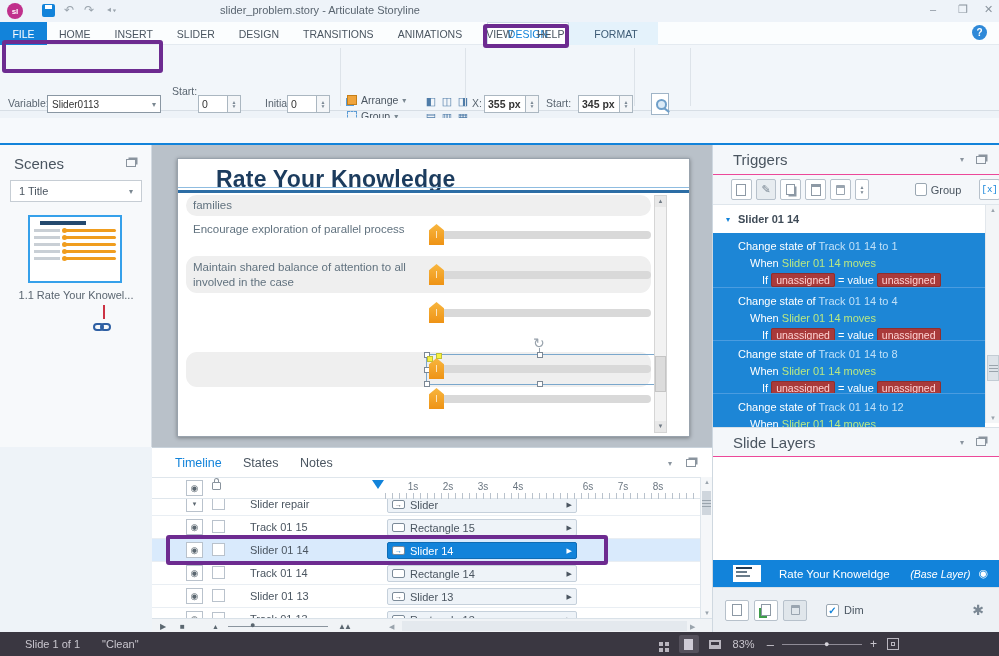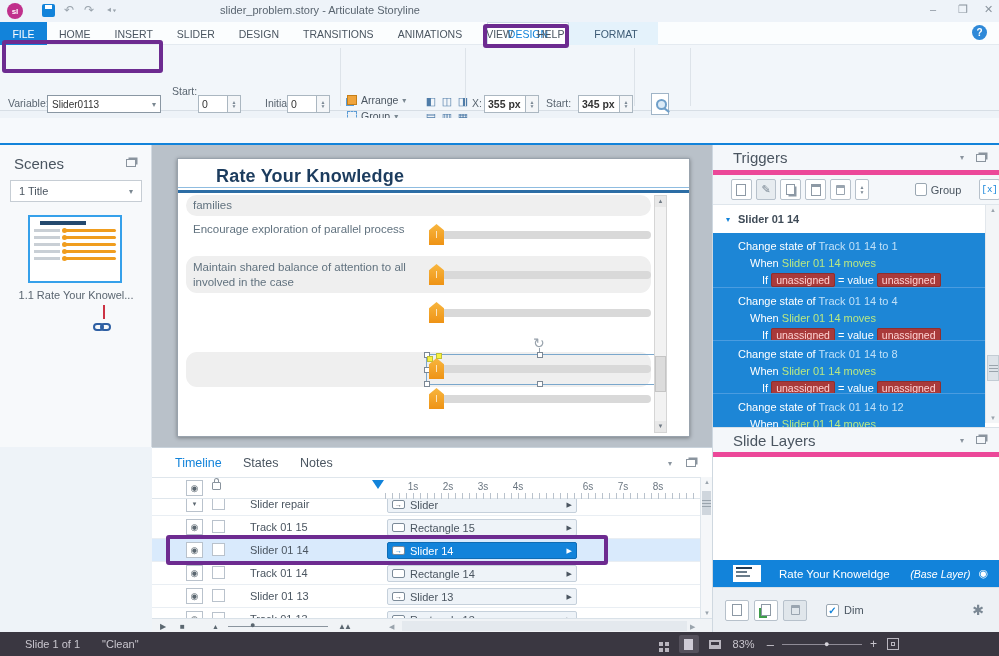--- a/index.html
+++ b/index.html
@@ -64,37 +64,37 @@
   .throw { display:flex; align-items:center; gap:3px; margin-top:4px; }
   .thtxt { width:26px; height:3px; background:#c9cfd5; }
   .thbar { flex:1; height:3px; background:#f09d1e; border-radius:2px; position:relative; }
   .thbar::before { content:''; position:absolute; left:-1px; top:-1px; width:5px; height:5px; background:#f09d1e; border-radius:50%; }
   .redline { left:103px; top:160px; width:2px; height:14px; background:#cc3344; }
   .ring { width:11px; height:8px; border:2px solid #2e5fa3; border-radius:4px; display:inline-block; }
 
   
   .canvas { left:152px; top:145px; width:560px; height:302px; background:#b9c1c9; }
   .slide { left:25px; top:13px; width:513px; height:279px; background:#fff; border:1px solid #99a3ad; box-shadow:0 1px 4px rgba(0,0,0,.35); overflow:hidden; }
-  .stitle { left:38px; top:7px; font-size:18px; font-weight:bold; color:#1c3c5e; letter-spacing:.2px; }
+  .stitle { left:38px; top:7px; font-size:23px; font-weight:bold; color:#1c3c5e; letter-spacing:.2px; }
   .srule { left:0; top:28px; width:513px; height:6px; border-top:1px solid #8fbce0; border-bottom:3px solid #2c6da5; }
   .stripe { position:absolute; left:8px; width:465px; background:#efefef; border-radius:11px; }
   .stext { position:absolute; left:15px; width:232px; color:#61727f; font-size:11.5px; line-height:1.28; }
   .track { position:absolute; height:8px; background:#d9d9d9; border-radius:4px; }
   .sthumb { position:absolute; width:15px; height:21px; background:linear-gradient(#f8b63f,#ee9315); clip-path:polygon(50% 0,100% 30%,100% 100%,0 100%,0 30%); }
   .sthumb::after { content:''; position:absolute; left:7px; top:7px; width:1px; height:7px; background:rgba(255,255,255,.7); }
   .selbox { position:absolute; border:1px solid #7aa7cc; }
   .handle { position:absolute; width:6px; height:6px; background:#fff; border:1px solid #7b8794; }
   .yhandle { position:absolute; width:6px; height:6px; background:#f5f241; border:1px solid #c2bf35; }
   .sscroll { position:absolute; left:476px; top:36px; width:13px; height:238px; background:#f2f2f2; border:1px solid #d5d5d5; }
   .sarr { position:absolute; left:0; width:11px; height:11px; background:#e8e8e8; color:#707a84; font-size:6px; text-align:center; line-height:11px; }
   .sthumb2 { position:absolute; left:0; top:160px; width:11px; height:36px; background:#dcdcdc; border:1px solid #c5c5c5; }
 
   
   .rpanel { left:712px; top:145px; width:287px; height:487px; background:#fff; border-left:1px solid #cfd8e0; }
-  .phead { position:absolute; left:0; width:287px; background:#f4f7fa; border-bottom:5px solid #ec4899; display:flex; align-items:center; }
+  .phead { position:absolute; left:0; width:287px; background:#f4f7fa; border-bottom:1px solid #ec4899; display:flex; align-items:center; }
   .tbtn { width:24px; height:21px; border:1px solid #b7c1cb; border-radius:2px; background:#fff; display:flex; align-items:center; justify-content:center; }
   .ipage { width:10px; height:12px; background:#fff; border:1px solid #8d99a5; }
   .icopy { width:9px; height:11px; background:#fff; border:1px solid #8d99a5; box-shadow:2px 2px 0 -0.5px #8d99a5; }
   .itrash { width:9px; height:10px; border:1px solid #9aa5b0; border-top:3px solid #9aa5b0; border-radius:1px; }
   .cbox { width:13px; height:13px; background:#fff; border:1px solid #9aa7b2; border-radius:2px; }
   .trigcard { position:absolute; left:0; width:272px; background:#1d86d6; color:#fff; font-size:11px; line-height:17px; padding:5px 0 0 25px; overflow:hidden; }
   .t-target { color:#bfe0f8; }
   .t-event { color:#b9e883; }
   .badge { background:#a93a3a; border:1px solid #8f2f2f; color:#ffd2d2; padding:0 4px; border-radius:2px; font-size:10.5px; }
   .tscroll { position:absolute; left:272px; top:60px; width:15px; height:218px; background:#f3f5f7; border-left:1px solid #e2e7ec; }

